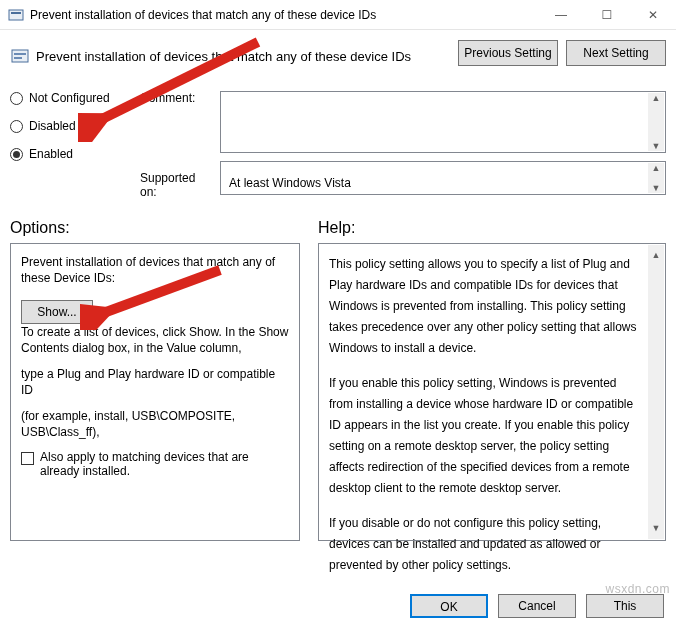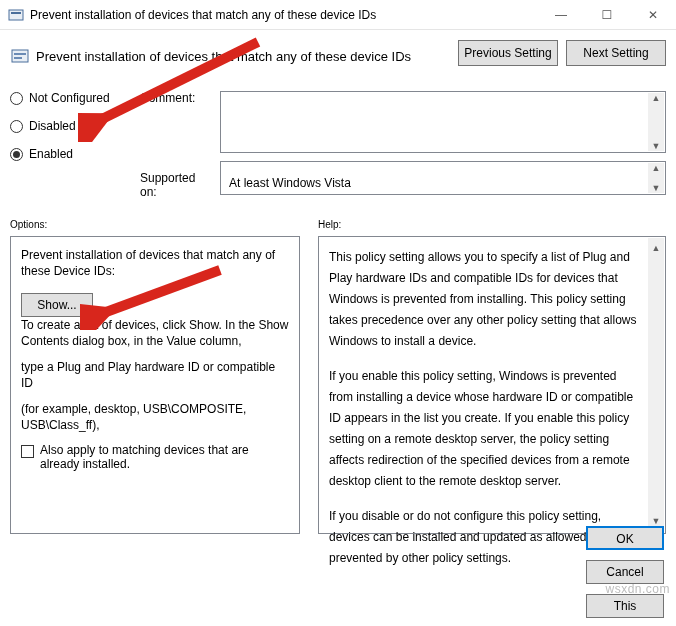--- a/index.html
+++ b/index.html
@@ -22,31 +22,31 @@
     .radio.checked::after { content:""; position:absolute; width:7px; height:7px; background:#333; border-radius:50%; top:2px; left:2px;}
     .mid-col { width:80px; padding-right:10px; }
     .mid-col .lbl { display:block; height:30px; line-height:14px;}
     .right-col { flex:1; }
     .txtbox { border:1px solid #828790; background:#fff; position:relative; }
     .comment-box { height:62px; margin-bottom:8px;}
     .supported-box { height:34px; padding:14px 8px; font-size:12px;}
     .scroll-ind { position:absolute; right:1px; top:1px; bottom:1px; width:16px; background:#f0f0f0; display:flex; flex-direction:column; justify-content:space-between; align-items:center; }
     .scroll-ind span{ font-size:9px; color:#606060;}
     .panel-row { display:flex; margin-top:18px; }
-    .panel-label { font-size:10px; margin-bottom:6px; }
+    .panel-label { font-size:16px; margin-bottom:6px; }
     .options-panel { width:290px; margin-right:18px; }
     .options-box { border:1px solid #828790; padding:10px; height:298px; position:relative;}
     .options-box p{ margin-bottom:10px; line-height:16px;}
     .showbtn { width:72px; height:24px; margin:4px 0 0 0;}
     .chk-row { display:flex; align-items:flex-start; }
     .chk { width:13px; height:13px; border:1px solid #333; margin-right:6px; margin-top:2px; flex-shrink:0;}
     .help-panel { flex:1; }
     .help-box { border:1px solid #828790; padding:10px 22px 10px 10px; height:298px; position:relative; line-height:21px;}
     .help-box p{ margin-bottom:14px;}
-    .dialog-btns { position:absolute; bottom:8px; right:12px; display:flex; gap:10px;flex-direction:column;}
+    .dialog-btns { position:absolute; bottom:8px; right:12px; display:flex; gap:10px;}
     .dlgbtn { width:78px; height:24px;}
     .dlgbtn.primary { border:2px solid #0078d7; background:#e1e1e1;}
     .arrow { position:absolute; pointer-events:none; }
     .arrow1 { left:78px; top:32px; }
     .arrow2 { left:80px; top:260px; }
     .watermark { position:absolute; right:6px; bottom:30px; font-size:12px; color:#bdbdbd; letter-spacing:0.5px;}
   </style>
 </head>
 <body>
 
@@ -124,21 +124,21 @@
   </div>
 
   <div class="panel-row">
     <div class="options-panel">
       <div class="panel-label">Options:</div>
       <div class="options-box">
         <p>Prevent installation of devices that match any of these Device IDs:</p>
         <button class="btn showbtn">Show...</button>
         <p>To create a list of devices, click Show. In the Show Contents dialog box, in the Value column,</p>
         <p>type a Plug and Play hardware ID or compatible ID</p>
-        <p>(for example, desktop, USB\COMPOSITE, USB\Class_ff),</p>
+        <p>(for example, install, USB\COMPOSITE, USB\Class_ff),</p>
         <div class="chk-row">
           <span class="chk"></span>
           <span>Also apply to matching devices that are already installed.</span>
         </div>
       </div>
     </div>
     <div class="help-panel">
       <div class="panel-label">Help:</div>
       <div class="help-box">
         <p>This policy setting allows you to specify a list of Plug and Play hardware IDs and compatible IDs for devices that Windows is prevented from installing. This policy setting takes precedence over any other policy setting that allows Windows to install a device.</p>

